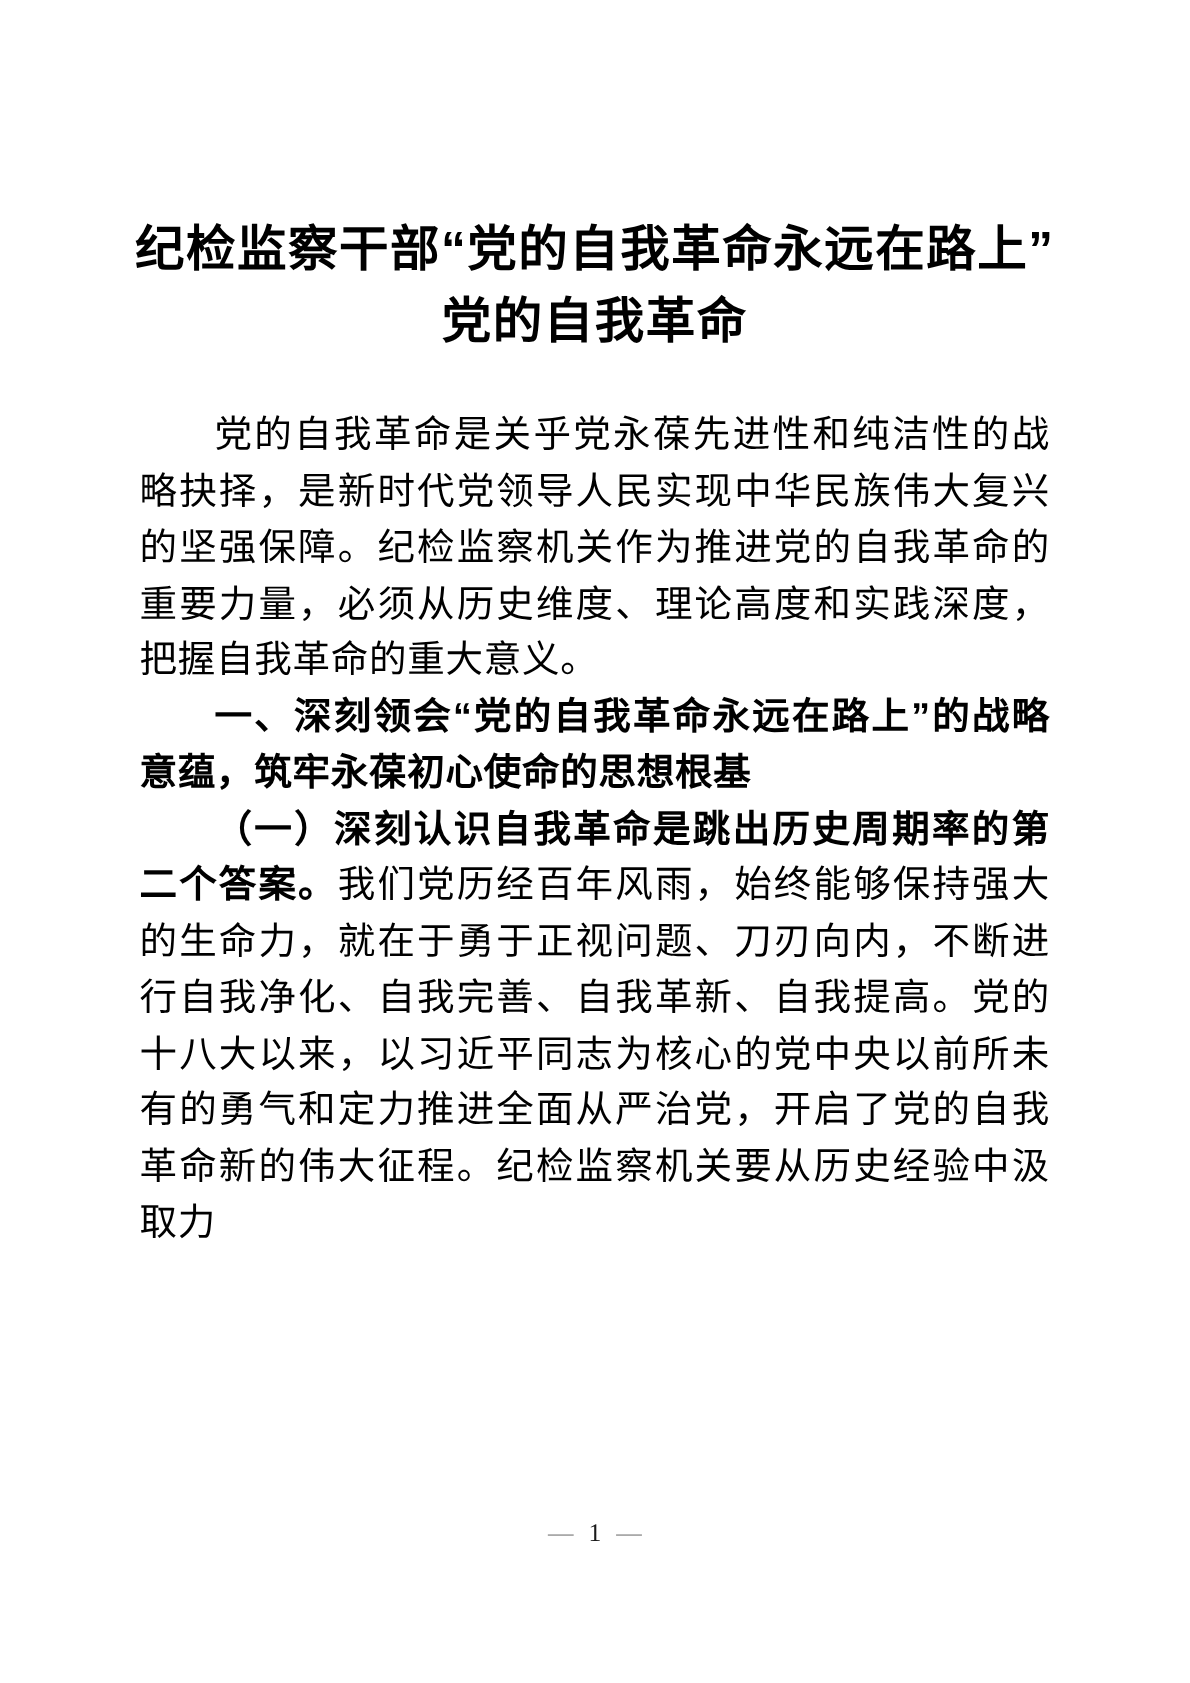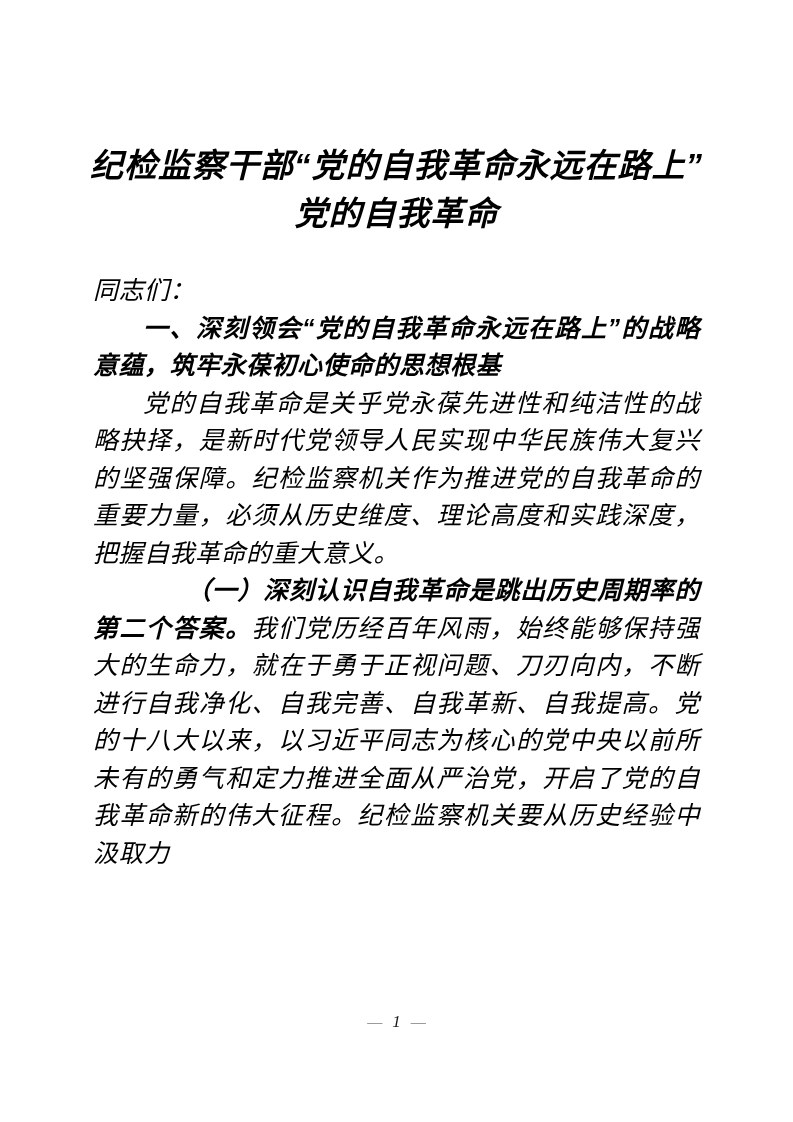--- a/index.html
+++ b/index.html
@@ -8,21 +8,20 @@
     background: #ffffff;
   }
   .page {
     position: relative;
     width: 793px;
     height: 1090px;
     background: #ffffff;
     color: #000000;
     overflow: hidden;
     font-family: "Liberation Serif", "DejaVu Serif", serif;
-    font-style: italic;
   }
   .doc-title {
     margin: 142px 70px 0 70px;
     text-align: center;
     font-family: "Liberation Sans", "DejaVu Sans", sans-serif;
     font-weight: bold;
     font-size: 33px;
     line-height: 48px;
     letter-spacing: 1px;
   }
@@ -43,21 +42,20 @@
   }
   .para {
     text-indent: 2em;
   }
   .heading {
     font-weight: bold;
     font-family: "Liberation Sans", "DejaVu Sans", sans-serif;
   }
   .lead-bold {
     font-weight: bold;
-    margin-left: 43px;
   }
   .page-footer {
     position: absolute;
     left: 0;
     right: 0;
     bottom: 58px;
     text-align: center;
     font-size: 17px;
     line-height: 20px;
     color: #000000;
@@ -74,23 +72,22 @@
 <body>
 
 <div class="page">
 
   <h1 class="doc-title">
     <div>纪检监察干部“党的自我革命永远在路上”</div>
     <div>党的自我革命</div>
   </h1>
 
   <div class="doc-body">
-    <p class="salutation">同志们：</p>
+    <p class="para">党的自我革命是关乎党永葆先进性和纯洁性的战略抉择，是新时代党领导人民实现中华民族伟大复兴的坚强保障。纪检监察机关作为推进党的自我革命的重要力量，必须从历史维度、理论高度和实践深度，把握自我革命的重大意义。</p>
     <p class="para heading">一、深刻领会“党的自我革命永远在路上”的战略意蕴，筑牢永葆初心使命的思想根基</p>
-    <p class="para">党的自我革命是关乎党永葆先进性和纯洁性的战略抉择，是新时代党领导人民实现中华民族伟大复兴的坚强保障。纪检监察机关作为推进党的自我革命的重要力量，必须从历史维度、理论高度和实践深度，把握自我革命的重大意义。</p>
     <p class="para"><span class="lead-bold">（一）深刻认识自我革命是跳出历史周期率的第二个答案。</span><span>我们党历经百年风雨，始终能够保持强大的生命力，就在于勇于正视问题、刀刃向内，不断进行自我净化、自我完善、自我革新、自我提高。党的十八大以来，以习近平同志为核心的党中央以前所未有的勇气和定力推进全面从严治党，开启了党的自我革命新的伟大征程。纪检监察机关要从历史经验中汲取力</span></p>
   </div>
 
   <div class="page-footer">
     <span class="footer-dash">—</span><span class="footer-num">1</span><span class="footer-dash">—</span>
   </div>
 
 </div>
 
 </body></html>

